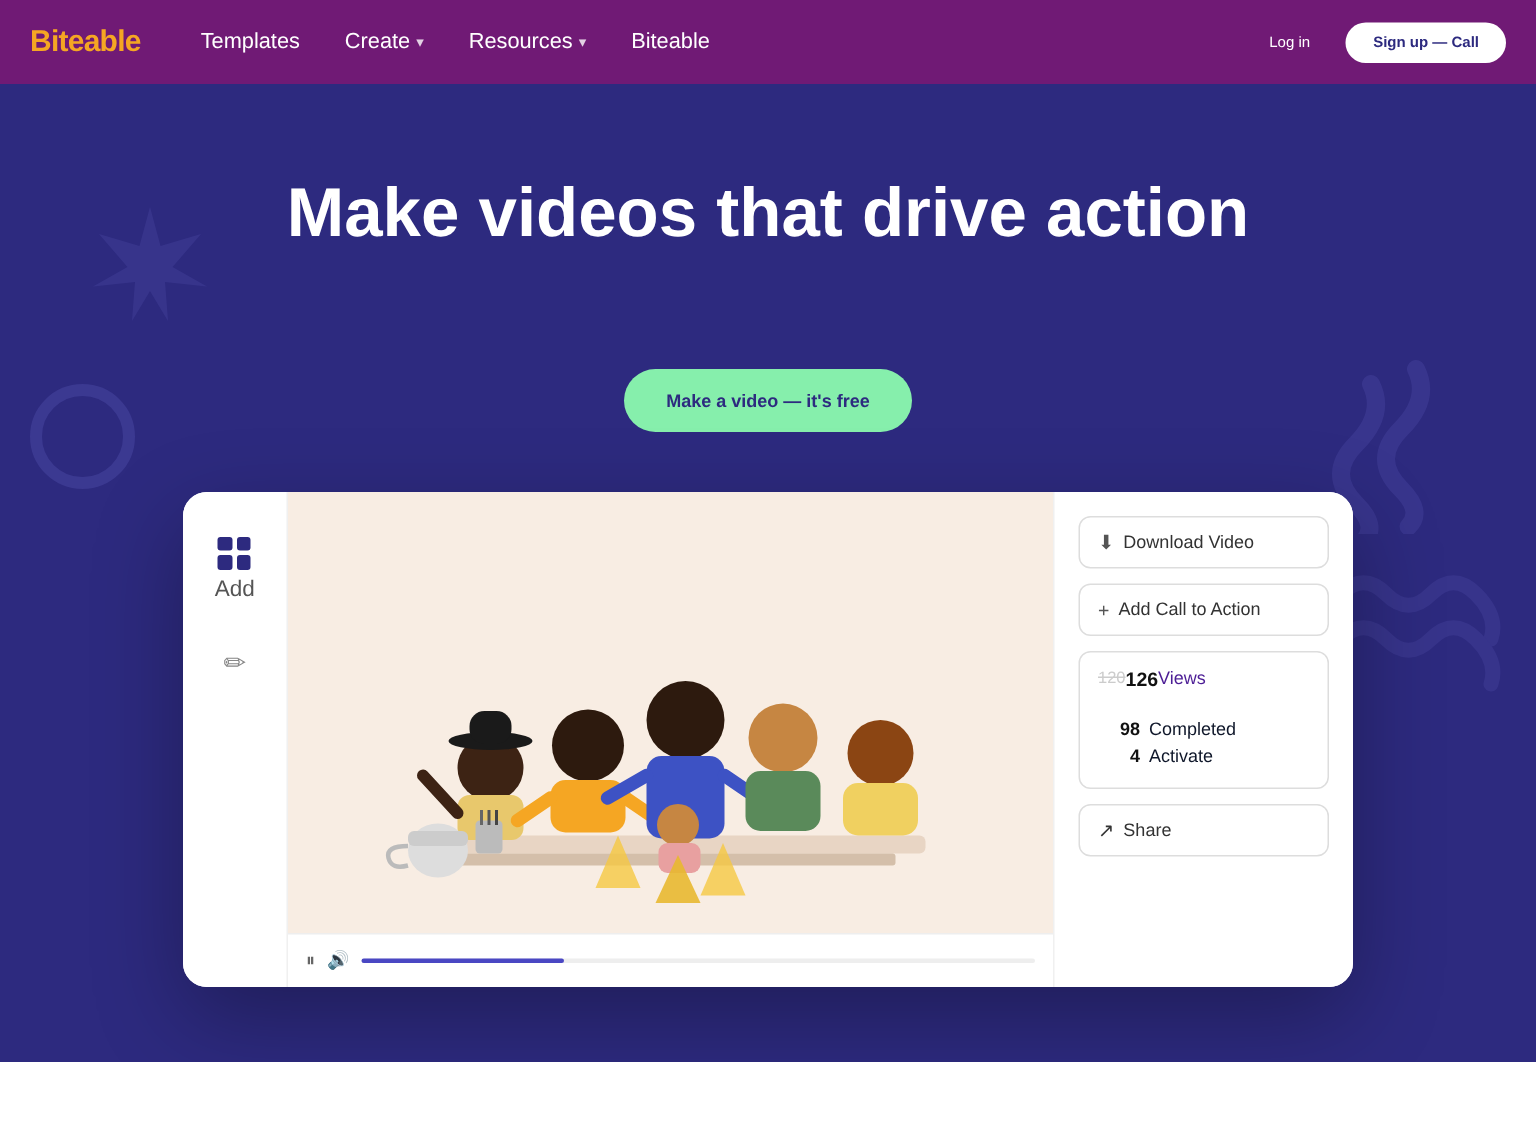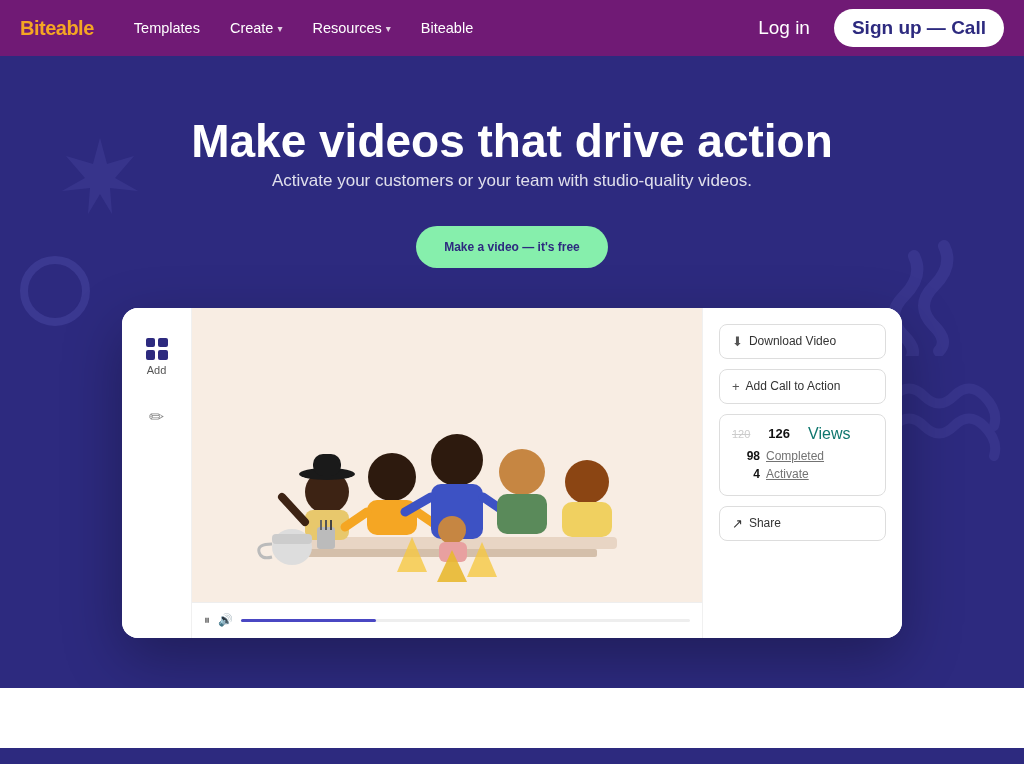--- a/index.html
+++ b/index.html
@@ -49,21 +49,21 @@
       opacity: 0.8;
     }
     .nav-right {
       display: flex;
       align-items: center;
       gap: 24px;
     }
     .nav-right a {
       color: white;
       text-decoration: none;
-      font-size: 19px;
+      font-size: 10px;
     }
     .nav-signup {
       background: white;
       color: #2d2a7f !important;
       padding: 8px 18px;
       border-radius: 20px;
       font-weight: 600 !important;
     }
 
     
@@ -109,20 +109,21 @@
       width: 120px;
       height: 100px;
       opacity: 0.35;
     }
 
     .hero h1 {
       color: white;
       font-size: 46px;
       font-weight: 800;
       line-height: 1.1;
+      margin-bottom: 20px;
       max-width: 700px;
       margin-left: auto;
       margin-right: auto;
     }
     .hero p {
       color: rgba(255,255,255,0.85);
       font-size: 17px;
       line-height: 1.6;
       max-width: 500px;
       margin: 0 auto 32px;
@@ -179,21 +180,21 @@
       grid-template-columns: 1fr 1fr;
       gap: 3px;
       width: 22px;
       height: 22px;
     }
     .grid-icon span {
       background: #2d2a7f;
       border-radius: 2px;
     }
     .sidebar-label {
-      font-size: 11px;
+      font-size: 15px;
       color: #555;
     }
     .pencil-icon {
       color: #888;
       font-size: 18px;
     }
 
     
     .app-main {
       flex: 1;
@@ -281,42 +282,41 @@
       margin-bottom: 4px;
       color: #333;
     }
     .stats-row .num {
       font-weight: 700;
       min-width: 28px;
       text-align: right;
       color: #111;
     }
     .stats-row .label {
-      color: #737373;
-      text-decoration: underline;
+      color: #0f172a;
     }
     .views-row {
       display: flex;
       align-items: center;
-      gap: 18px;
-      margin-bottom: 6px;
+      gap: 0;
+      margin-bottom: 19px;
     }
     .views-num-old {
       color: #ccc;
       font-size: 11px;
       text-decoration: line-through;
     }
     .views-num-new {
       font-weight: 700;
       font-size: 13px;
       color: #111;
     }
     .views-label {
-      color: #0f766e;
-      font-size: 16px;
+      color: #4c1d95;
+      font-size: 12px;
     }
 
     .share-btn {
       border: 1.5px solid #ddd;
       border-radius: 8px;
       padding: 9px 12px;
       font-size: 12px;
       color: #333;
       cursor: pointer;
       background: white;
@@ -381,21 +381,21 @@
     <path d="M50 20 Q60 40 40 60 Q20 80 40 100 Q55 115 45 125" stroke="#4a47a3" stroke-width="12" stroke-linecap="round" fill="none"></path>
   </svg>
 
   <svg class="deco-squiggle2" viewBox="0 0 120 100" fill="none">
     <path d="M10 20 Q25 5 40 20 Q55 35 70 20 Q85 5 100 20 Q115 35 110 50" stroke="#4a47a3" stroke-width="10" stroke-linecap="round" fill="none"></path>
     <path d="M10 50 Q25 35 40 50 Q55 65 70 50 Q85 35 100 50 Q115 65 110 80" stroke="#4a47a3" stroke-width="10" stroke-linecap="round" fill="none"></path>
   </svg>
 
   <h1>Make videos that drive action</h1>
   <p>
-    <span>Activate your customers or your team with studio-quality videos.</span><br>
+    <br>
   </p>
   <button class="hero-btn">Make a video — it's free</button>
 
   
   <div class="app-preview-wrapper">
     <div class="app-preview">
 
       <div class="app-sidebar">
         <div class="sidebar-add">
           <div class="grid-icon">

